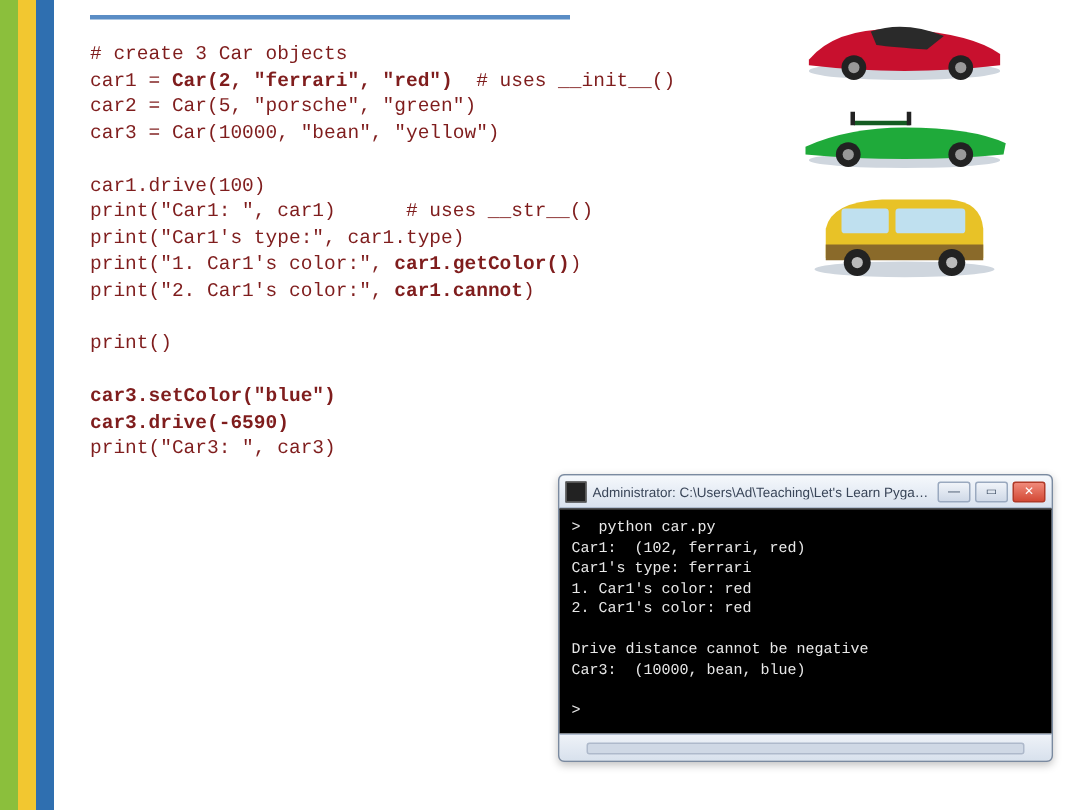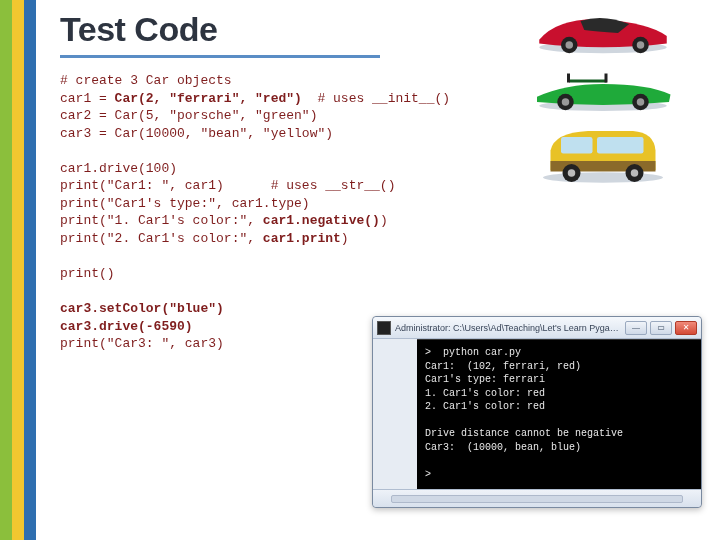--- a/index.html
+++ b/index.html
@@ -109,21 +109,20 @@
   .term-body {
     background: #000;
     color: #e8e8e8;
     font-family: Consolas, "Courier New", monospace;
     font-size: 10px;
     line-height: 1.35;
     padding: 6px 8px 8px 8px;
     min-height: 120px;
     border-top: 1px solid #333;
     white-space: pre;
-    margin-left: 44px;
   }
   .term-status {
     height: 18px;
     background: linear-gradient(#eef2f8,#d8e1ed);
     border-top: 1px solid #b0bdd0;
     display: flex;
     align-items: center;
     justify-content: center;
     border-radius: 0 0 4px 4px;
   }
@@ -137,32 +136,31 @@
 </head>
 <body>
 
 <div class="side-stripes">
   <div class="stripe green"></div>
   <div class="stripe yellow"></div>
   <div class="stripe blue"></div>
 </div>
 
 <div class="content">
-  <h1>Test Code</h1>
   <div class="title-underline"></div>
   <div class="code" id="code-area"># create 3 Car objects
 car1 = <span class="bold">Car(2, "ferrari", "red")</span>  # uses __init__()
 car2 = Car(5, "porsche", "green")
 car3 = Car(10000, "bean", "yellow")
 
 car1.drive(100)
 print("Car1: ", car1)      # uses __str__()
 print("Car1's type:", car1.type)
-print("1. Car1's color:", <span class="bold">car1.negative()</span>)
-print("2. Car1's color:", <span class="bold">car1.print</span>)
+print("1. Car1's color:", <span class="bold">car1.getColor()</span>)
+print("2. Car1's color:", <span class="bold">car1.cannot</span>)
 
 print()
 
 <span class="bold">car3.setColor("blue")</span>
 <span class="bold">car3.drive(-6590)</span>
 print("Car3: ", car3)</div>
 </div>
 
 <div class="cars">
   <svg class="car-img" viewBox="0 0 200 70">

